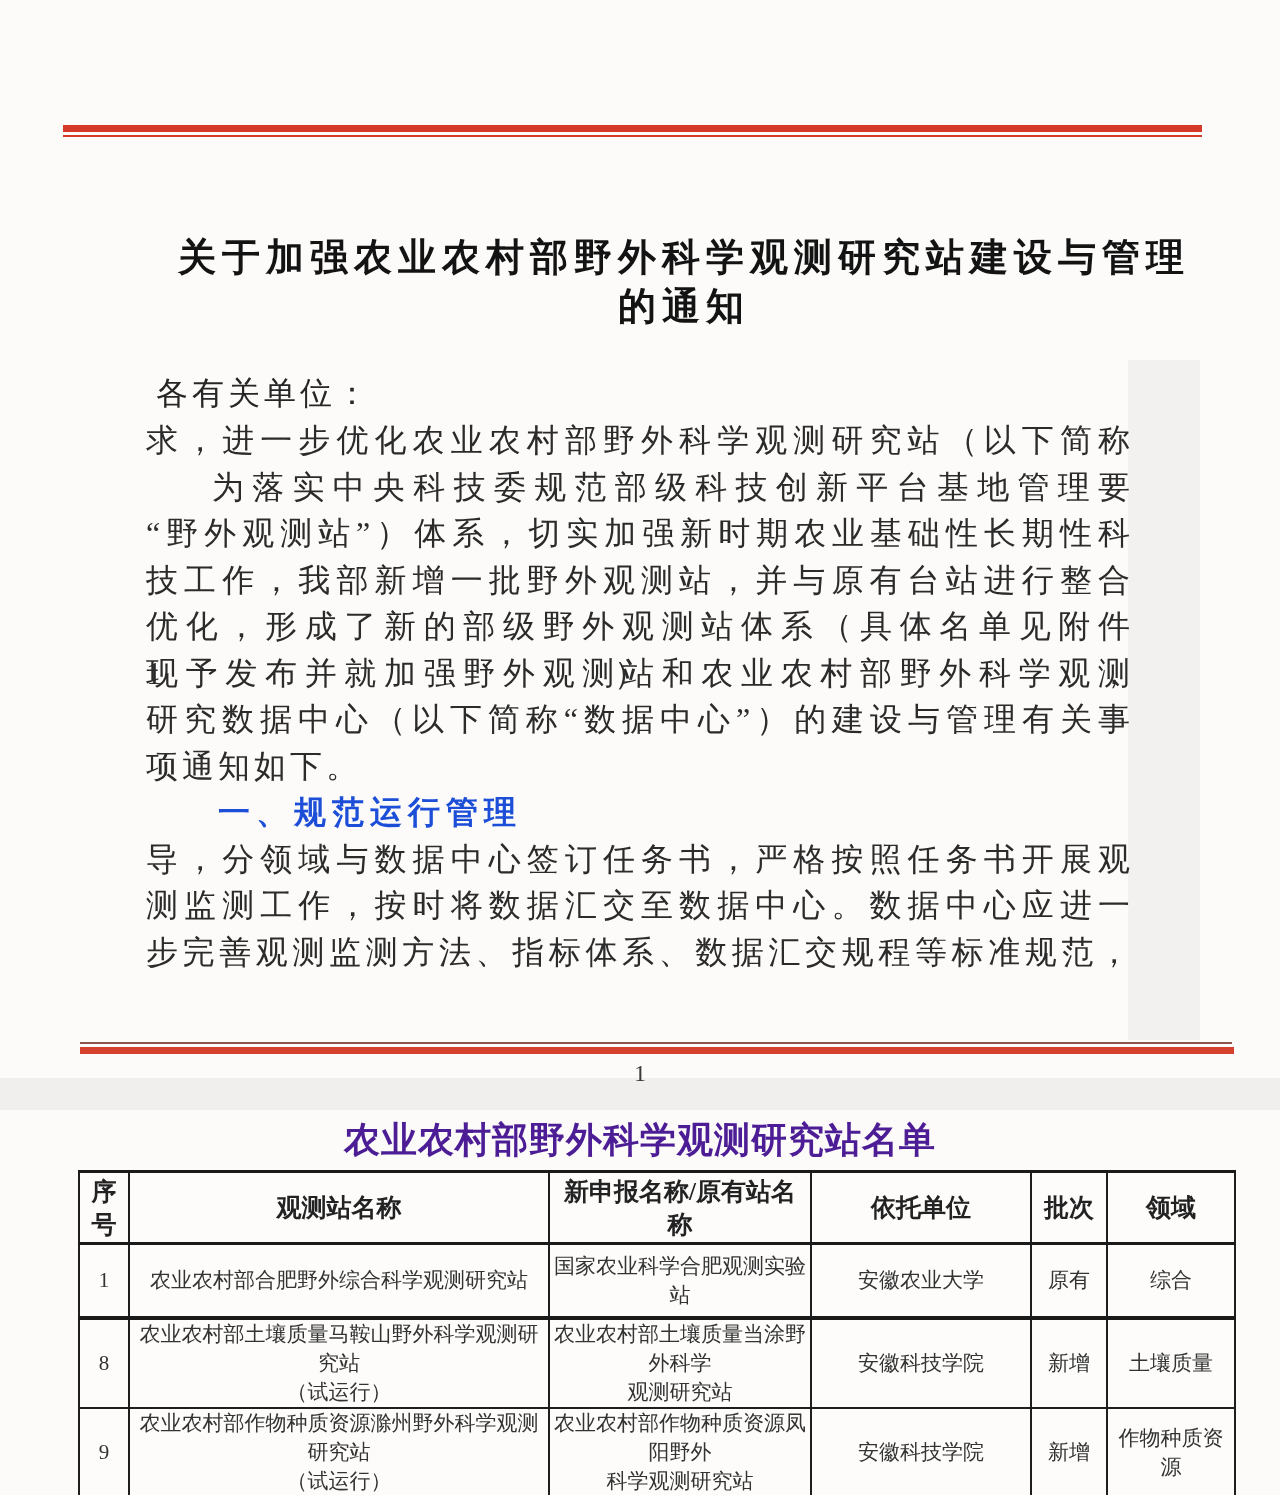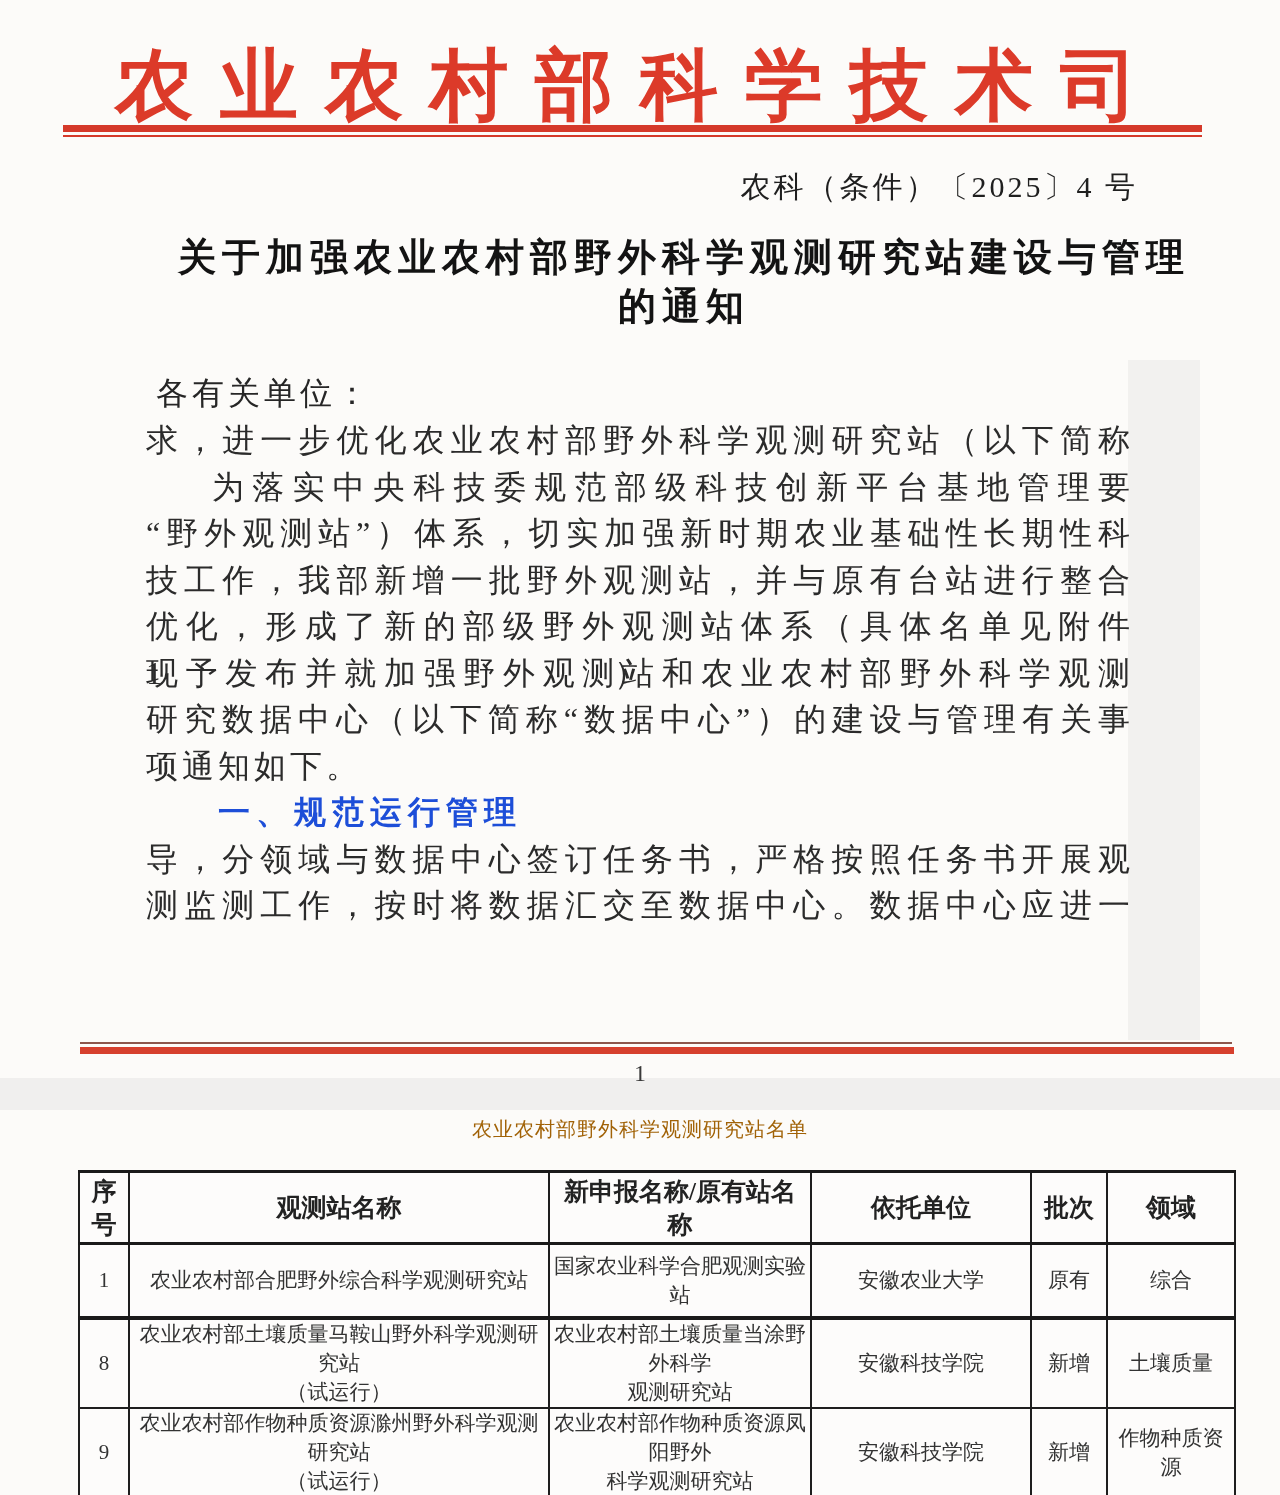--- a/index.html
+++ b/index.html
@@ -56,21 +56,21 @@
 
   
   .rule-bottom-thin  { position:absolute; left:80px; right:48px; top:1042px; height:2px; background:#8d564c; }
   .rule-bottom-thick { position:absolute; left:80px; right:46px; top:1047px; height:7px; background:#d6402e; }
   .page-number { position:absolute; top:1060px; left:0; width:100%; text-align:center;
     font-size:24px; color:#3a3a3a; }
 
   
   .attachment-title {
     position:absolute; top:1116px; left:0; width:100%;
-    text-align:center; font-size:20px; font-weight:normal; letter-spacing:1px; color:#a16207;
+    text-align:center; font-size:36px; font-weight:bold; letter-spacing:1px; color:#4c1d95;
   }
   table.stations {
     position:absolute; top:1170px; left:78px;
     border-collapse:collapse; table-layout:fixed; width:1156px;
     background:#fdfcfb;
   }
   table.stations th, table.stations td {
     border:2px solid #1e1e1e; text-align:center; vertical-align:middle;
     padding:0 4px; overflow:hidden;
   }
@@ -85,45 +85,44 @@
   .cellline { display:block; }
 </style>
 </head>
 <body>
 
 <div class="page">
 
   <div class="scan-band-right"></div>
   <div class="scan-band-pagebreak"></div>
 
-  <div class="issuer">农业农村部科学技术司</div>
   <div class="rule-top-thick"></div>
   <div class="rule-top-thin"></div>
 
-  <div class="doc-number">农科（条件）〔2025〕4 号</div>
 
   <div class="notice-title">
     <div>关于加强农业农村部野外科学观测研究站建设与管理</div>
     <div>的通知</div>
   </div>
 
   <div class="salutation">各有关单位：</div>
 
   <div class="body-block">
     <div class="bline">求，进一步优化农业农村部野外科学观测研究站（以下简称</div>
     <div class="bline indent">为落实中央科技委规范部级科技创新平台基地管理要</div>
     <div class="bline">“野外观测站”）体系，切实加强新时期农业基础性长期性科</div>
     <div class="bline">技工作，我部新增一批野外观测站，并与原有台站进行整合</div>
     <div class="bline">优化，形成了新的部级野外观测站体系（具体名单见附件1），</div>
     <div class="bline">现予发布并就加强野外观测站和农业农村部野外科学观测</div>
     <div class="bline">研究数据中心（以下简称“数据中心”）的建设与管理有关事</div>
     <div class="bline noju">项通知如下。</div>
     <div class="bline noju headline">一、规范运行管理</div>
     <div class="bline">导，分领域与数据中心签订任务书，严格按照任务书开展观</div>
     <div class="bline">测监测工作，按时将数据汇交至数据中心。数据中心应进一</div>
+    <div class="bline">步完善观测监测方法、指标体系、数据汇交规程等标准规范，</div>
   </div>
 
   <div class="rule-bottom-thin"></div>
   <div class="rule-bottom-thick"></div>
   <div class="page-number">1</div>
 
   <div class="attachment-title">农业农村部野外科学观测研究站名单</div>
 
   <table class="stations">
     <colgroup>

